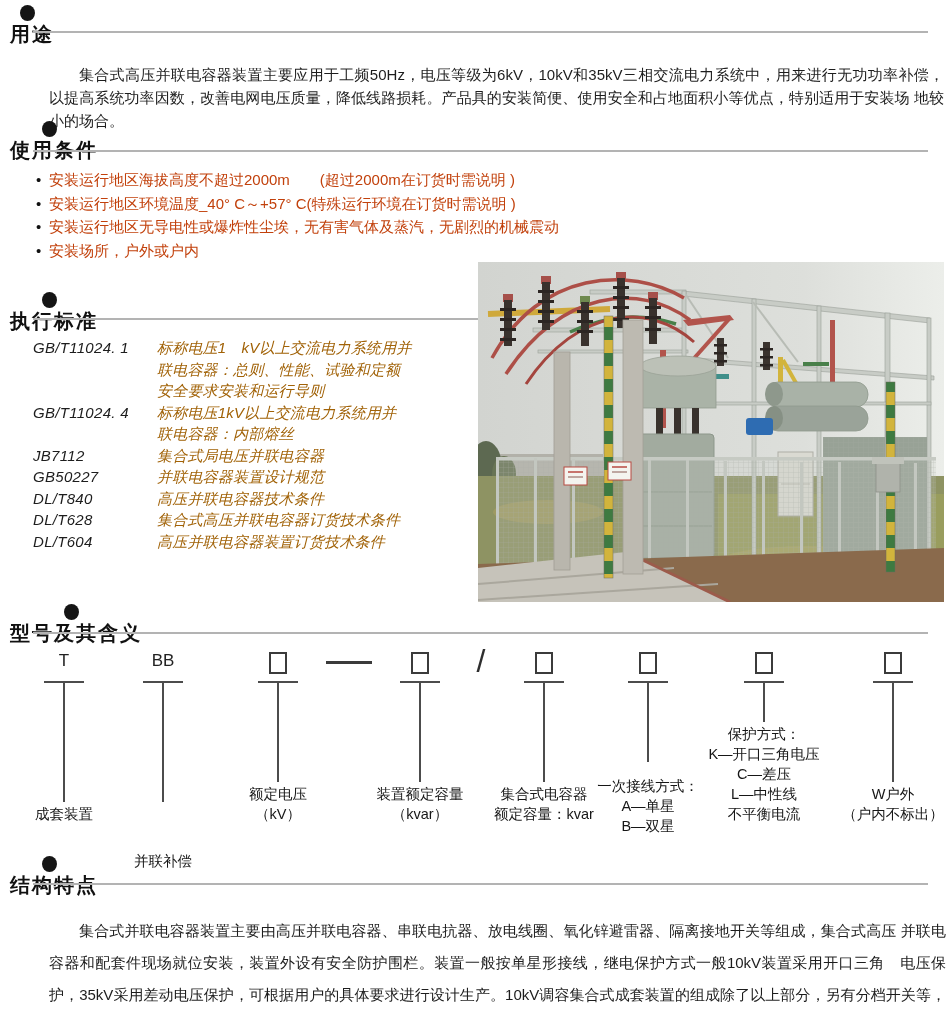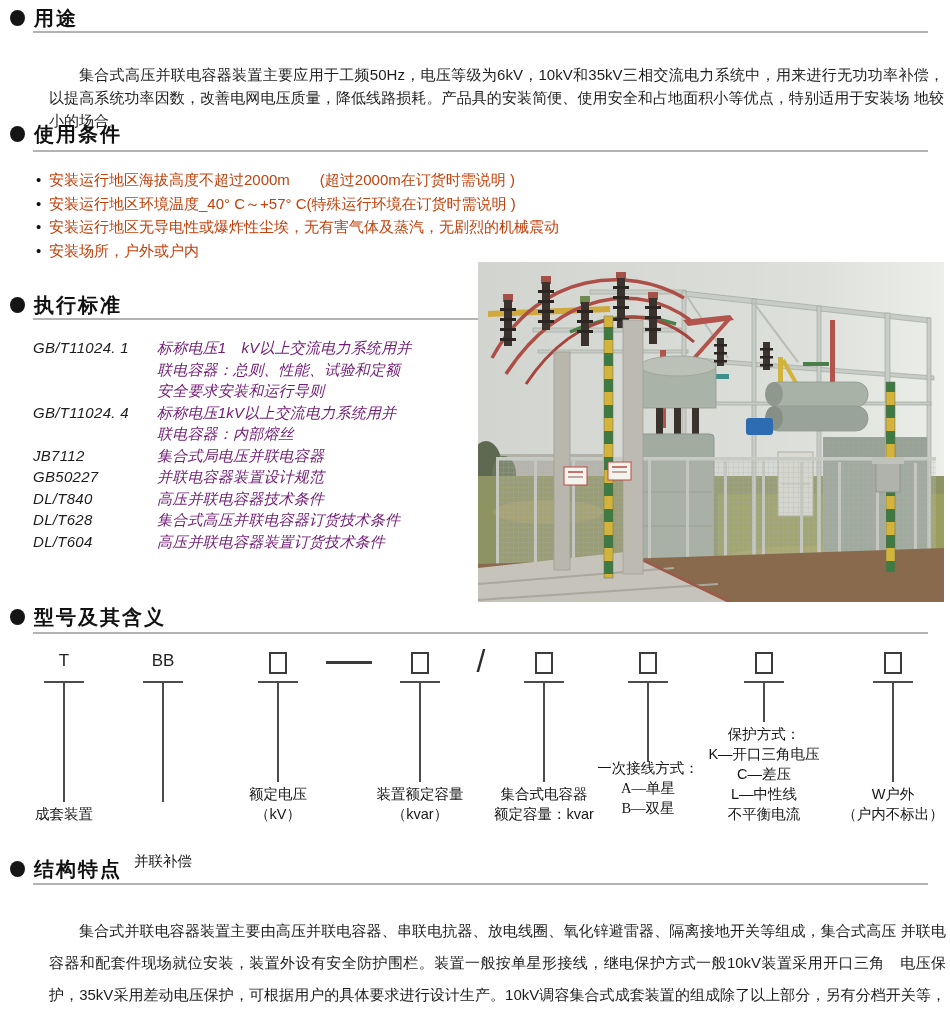--- a/index.html
+++ b/index.html
@@ -1,39 +1,39 @@
 <!DOCTYPE html>
 <html><head>
 <meta charset="utf-8">
 <style>
   html,body{margin:0;padding:0;background:#ffffff;}
   body{font-family:"Liberation Sans","DejaVu Sans",sans-serif;color:#1c1c1c;}
   .page{position:relative;width:950px;height:1010px;background:#fff;overflow:hidden;}
 
   
-  .sec-head{position:absolute;left:10px;display:flex;align-items:center;height:26px;}
+  .sec-head{position:absolute;left:10px;display:flex;align-items:center;height:26px;flex-direction:column;}
   .dot{width:15px;height:16px;border-radius:50%;background:#151515;margin-right:9px;flex:0 0 auto;}
   .sec-title{font-size:20px;font-weight:bold;letter-spacing:2px;color:#111;margin:0;line-height:26px;}
   .rule{position:absolute;left:33px;width:895px;height:2px;background:#b3b3b3;}
 
   .para{position:absolute;left:33px;width:895px;margin:16px;font-size:15px;line-height:23px;
         text-align:justify;text-indent:2em;color:#1d1d1d;}
   .para2{line-height:32px;}
 
   
   .cond-list{position:absolute;left:36px;top:168px;width:560px;}
   .cond-item{position:relative;font-size:15px;line-height:23.5px;padding-left:13px;color:#c2410c;}
   .cond-item::before{content:"•";position:absolute;left:0;top:0;font-size:15px;color:#111;}
 
   
   .std-table{position:absolute;left:33px;top:337px;width:445px;}
   .std-row{display:flex;align-items:flex-start;font-style:italic;}
   .std-code{flex:0 0 124px;font-size:15px;line-height:21.5px;color:#1d1d1d;letter-spacing:.3px;}
   .std-desc{flex:1;}
-  .std-desc-line{font-size:15px;line-height:21.5px;color:#701a75;letter-spacing:.2px;}
+  .std-desc-line{font-size:15px;line-height:21.5px;color:#a16207;letter-spacing:.2px;}
 
   
   .photo{position:absolute;left:478px;top:262px;width:466px;height:340px;}
 
   
   .model-diagram{position:absolute;left:0;top:648px;width:950px;height:182px;}
   .mcol{position:absolute;top:0;width:170px;height:182px;transform:translateX(-50%);}
   .msym-text{position:absolute;top:2px;left:0;width:100%;text-align:center;font-size:17px;color:#222;line-height:22px;}
   .msym-box{position:absolute;top:4px;left:50%;transform:translateX(-50%);width:14px;height:18px;border:2px solid #3b3b3b;background:#fff;}
   .msym-dash{position:absolute;top:13px;left:50%;transform:translateX(-50%);width:46px;height:3px;background:#3b3b3b;}
@@ -353,21 +353,21 @@
         <div class="mvline" style="height: 99px;"></div>
         <div class="mlabel" style="top: 136px;">
           <div class="mlabel-line">集合式电容器</div>
           <div class="mlabel-line">额定容量：kvar</div>
         </div>
       </div>
       <div class="mcol" style="left: 648px;">
         <div class="msym-box"></div>
         <div class="mtick"></div>
         <div class="mvline" style="height: 79px;"></div>
-        <div class="mlabel" style="top: 110px; font-family: Liberation Serif, serif;">
+        <div class="mlabel" style="top: 128px;">
           <div class="mlabel-line">一次接线方式：</div>
           <div class="mlabel-line">A—单星</div>
           <div class="mlabel-line">B—双星</div>
         </div>
       </div>
       <div class="mcol" style="left: 764px;">
         <div class="msym-box"></div>
         <div class="mtick"></div>
         <div class="mvline" style="height: 39px;"></div>
         <div class="mlabel" style="top: 76px;">

